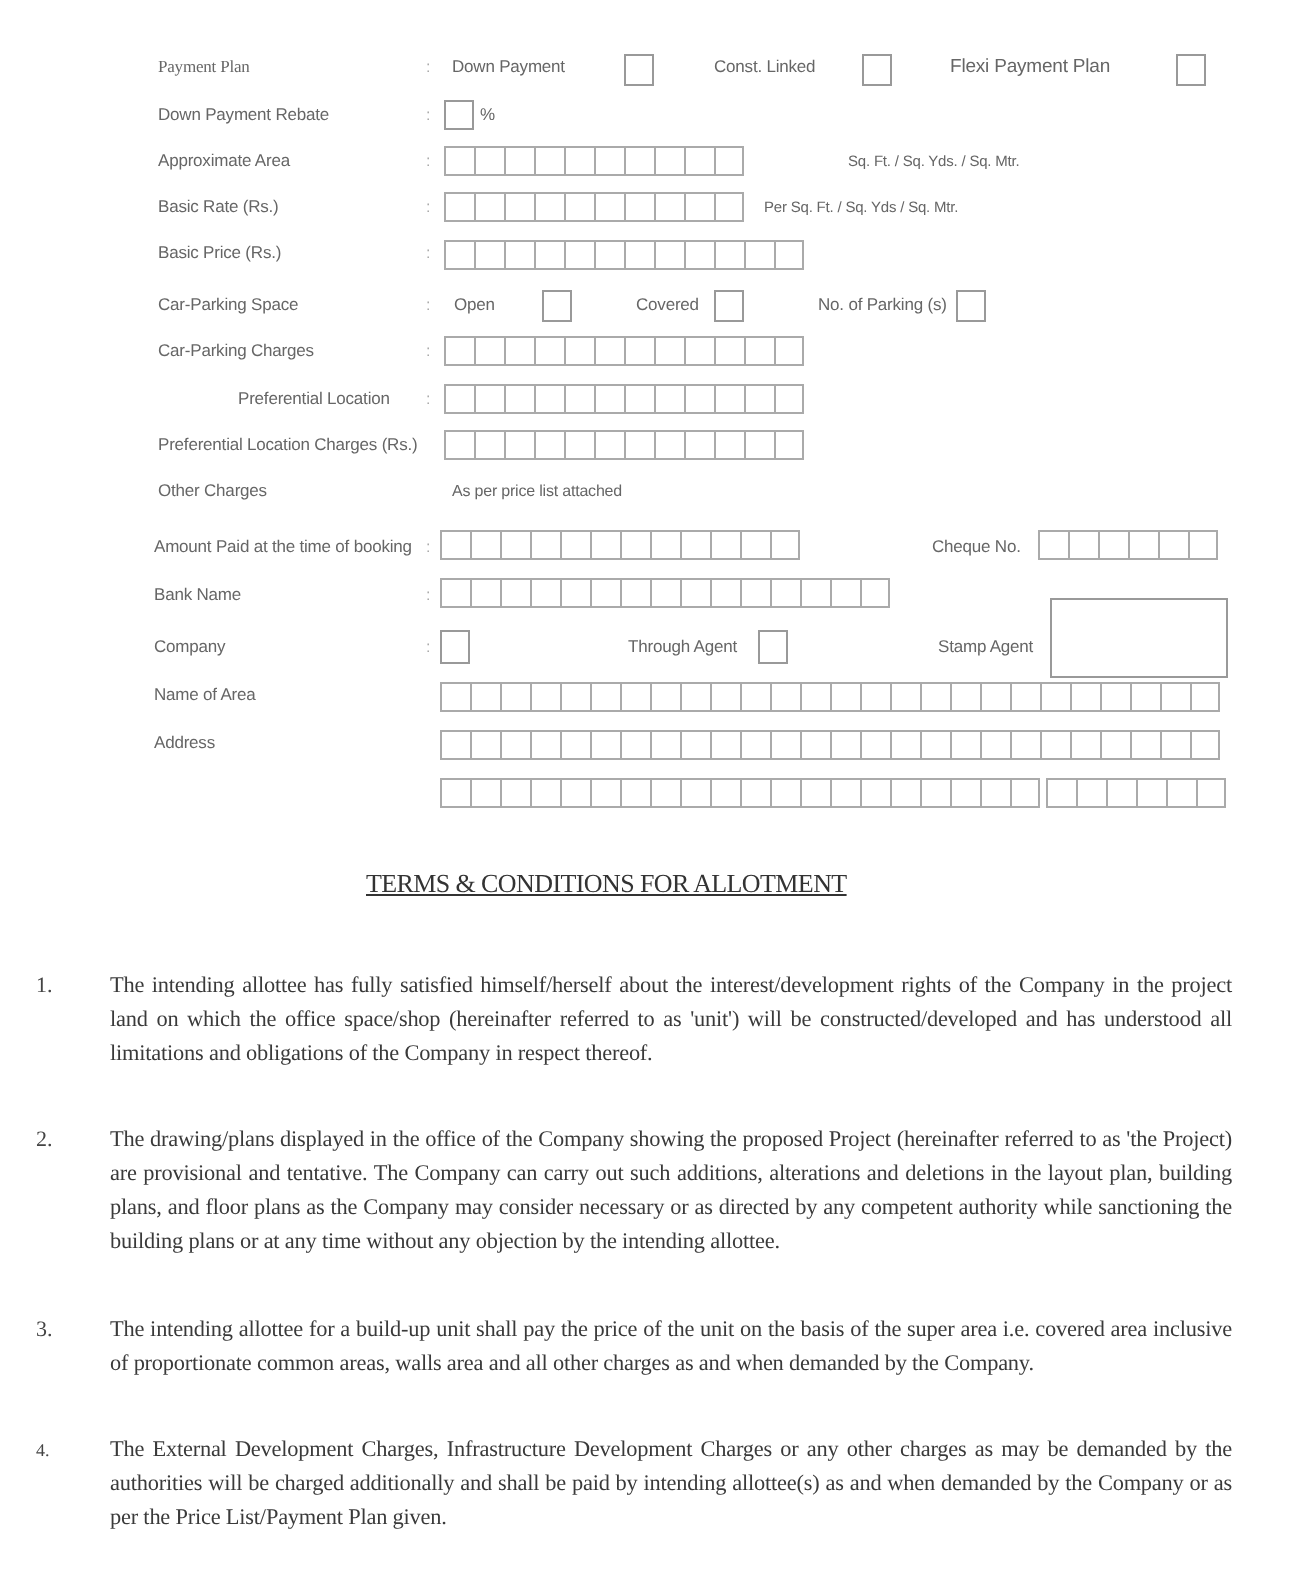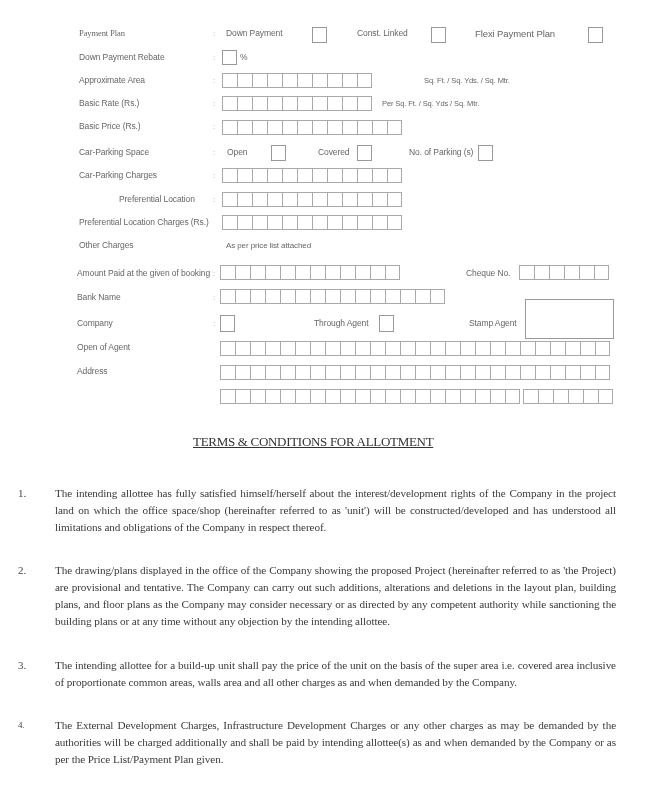--- a/index.html
+++ b/index.html
@@ -3,21 +3,21 @@
 <meta charset="utf-8">
 <style>
   html, body { margin:0; padding:0; background:#fff; }
   body { width:650px; height:793px; position:relative; overflow:hidden; color:#555; font-family:"Liberation Sans", sans-serif; }
   .lbl { position:absolute; font-size:8.5px; color:#666; white-space:nowrap; font-family:"Liberation Sans", sans-serif; letter-spacing:-0.1px; }
   .colon { position:absolute; font-size:8px; color:#aaa; }
   .cb { position:absolute; border:1px solid #999; background:#fff; box-sizing:border-box; }
   .boxes { position:absolute; display:flex; height:15px; }
   .boxes span { display:block; width:15px; height:15px; border:1px solid #aaa; border-right:none; box-sizing:border-box; }
   .boxes span:last-child { border-right:1px solid #aaa; }
-  .title { position:absolute; left:193px; top:434px; font-family:"Liberation Serif", serif; font-size:13px; color:#333; text-decoration:underline; letter-spacing:-0.3px; white-space:nowrap; }
+  .title { position:absolute; left:183px; top:434px; font-family:"Liberation Serif", serif; font-size:13px; color:#333; text-decoration:underline; letter-spacing:-0.3px; white-space:nowrap; }
   .term-num { position:absolute; left:18px; font-family:"Liberation Serif", serif; font-size:11px; color:#444; }
   .term-text { position:absolute; left:55px; width:561px; font-family:"Liberation Serif", serif; font-size:11.2px; line-height:17px; color:#3a3a3a; text-align:justify; letter-spacing:-0.1px; }
   .stamp { position:absolute; border:1px solid #999; box-sizing:border-box; }
 </style>
 </head>
 <body>
 
 <div class="lbl" style="left:79px;top:28px;font-family:Liberation Serif, serif;">Payment Plan</div>
 <div class="colon" style="left:213px;top:29px;">:</div>
 <div class="lbl" style="left:226px;top:28px;">Down Payment</div>
@@ -136,21 +136,21 @@
     <span></span>
     <span></span>
     <span></span>
     <span></span>
     <span></span>
   </div>
 
 <div class="lbl" style="left:79px;top:240px;">Other Charges</div>
 <div class="lbl" style="left:226px;top:241px;font-size:8px;">As per price list attached</div>
 
-<div class="lbl" style="left:77px;top:268px;">Amount Paid at the given of booking</div>
+<div class="lbl" style="left:77px;top:268px;">Amount Paid at the time of booking</div>
 <div class="colon" style="left:213px;top:269px;">:</div>
 <div class="boxes" style="left:220px;top:265px;">
     <span></span>
     <span></span>
     <span></span>
     <span></span>
     <span></span>
     <span></span>
     <span></span>
     <span></span>
@@ -190,21 +190,21 @@
   </div>
 
 <div class="lbl" style="left:77px;top:318px;">Company</div>
 <div class="colon" style="left:213px;top:319px;">:</div>
 <div class="cb" style="left:220px;top:315px;width:15px;height:17px;"></div>
 <div class="lbl" style="left:314px;top:318px;text-align:center;">Through Agent</div>
 <div class="cb" style="left:379px;top:315px;width:15px;height:17px;"></div>
 <div class="lbl" style="left:469px;top:318px;">Stamp Agent</div>
 <div class="stamp" style="left:525px;top:299px;width:89px;height:40px;"></div>
 
-<div class="lbl" style="left:77px;top:342px;">Open of Agent</div>
+<div class="lbl" style="left:77px;top:342px;">Name of Area</div>
 <div class="boxes" style="left:220px;top:341px;">
     <span></span>
     <span></span>
     <span></span>
     <span></span>
     <span></span>
     <span></span>
     <span></span>
     <span></span>
     <span></span>

